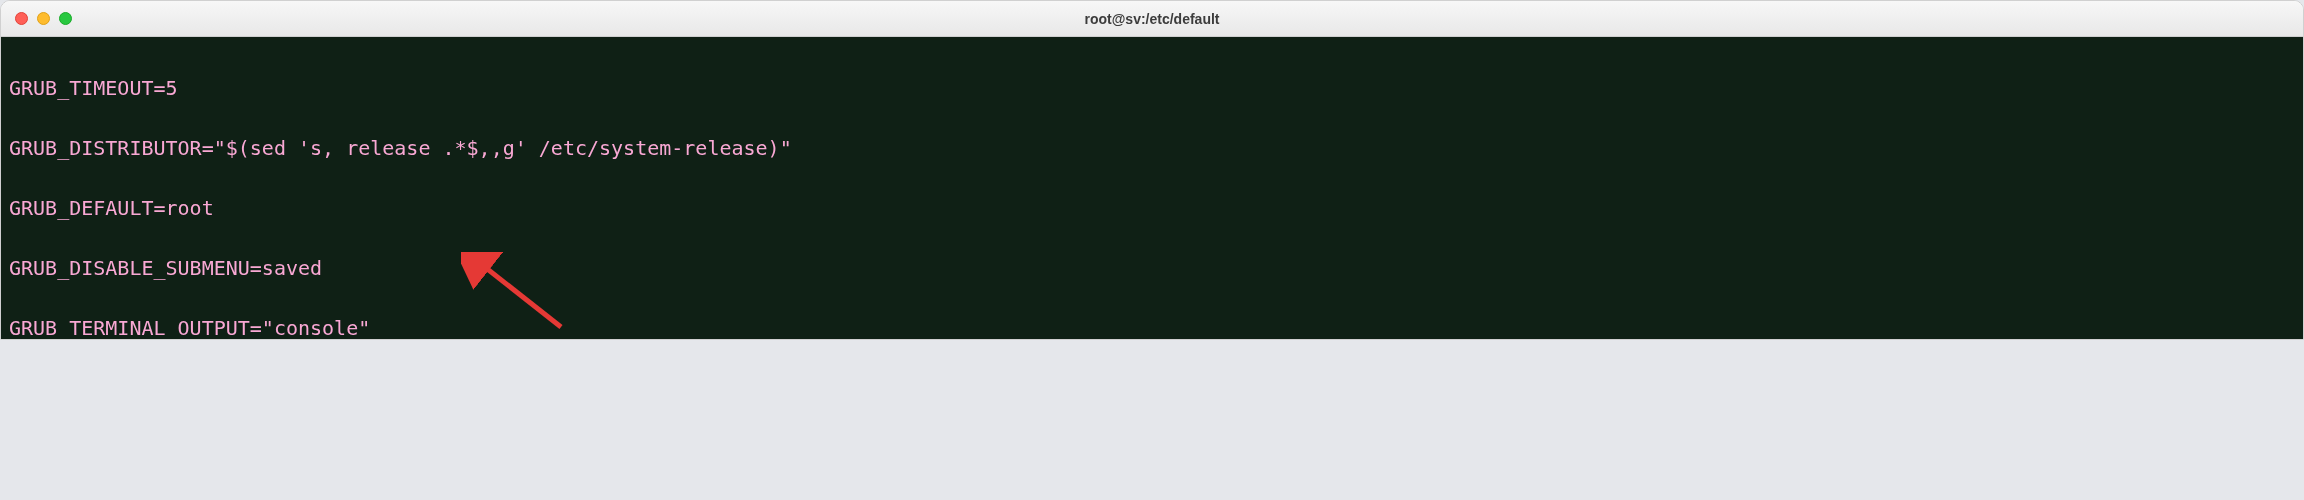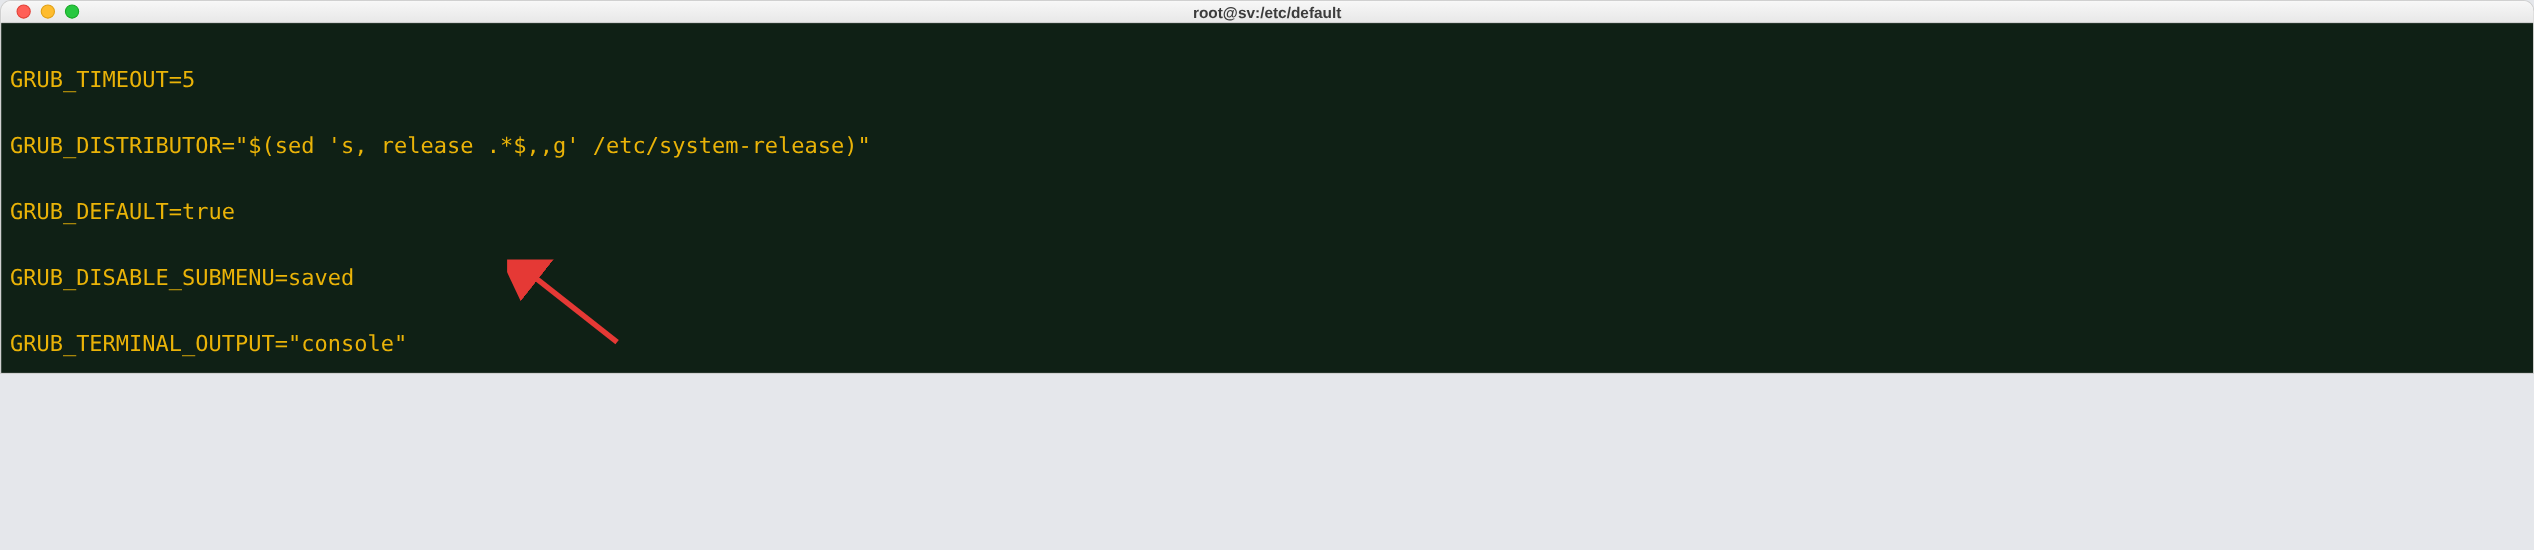--- a/index.html
+++ b/index.html
@@ -21,21 +21,21 @@
       height: 340px;
       background: #fff;
       border-radius: 10px 10px 0 0;
       overflow: hidden;
       border: 1px solid #d0d0d0;
       display: flex;
       flex-direction: column;
     }
 
     .titlebar {
-      height: 20px;
+      height: 36px;
       background: linear-gradient(#f7f7f7, #e8e8e8);
       border-bottom: 1px solid #cfcfcf;
       display: flex;
       align-items: center;
       position: relative;
       flex: 0 0 auto;
     }
 
     .traffic {
       display: flex;
@@ -60,21 +60,21 @@
       text-align: center;
       font-size: 14px;
       font-weight: 600;
       color: #3c3c3c;
       pointer-events: none;
     }
 
     .terminal {
       flex: 1;
       background: #0f2015;
-      color: #eab308;
+      color: #f9a8d4;
       font-family: "Menlo", "Monaco", "Consolas", monospace;
       font-size: 20px;
       line-height: 30px;
       padding: 6px 8px 6px 8px;
       white-space: pre;
       overflow: hidden;
       position: relative;
     }
 
     .line {
@@ -97,21 +97,21 @@
       <div class="dot red"></div>
       <div class="dot yellow"></div>
       <div class="dot green"></div>
     </div>
     <div class="title">root@sv:/etc/default</div>
   </div>
 
   <div class="terminal">
 <span class="line"><span>GRUB_TIMEOUT=5</span></span>
 <span class="line"><span>GRUB_DISTRIBUTOR="$(sed 's, release .*$,,g' /etc/system-release)"</span></span>
-<span class="line"><span>GRUB_DEFAULT=true</span></span>
+<span class="line"><span>GRUB_DEFAULT=root</span></span>
 <span class="line"><span>GRUB_DISABLE_SUBMENU=saved</span></span>
 <span class="line"><span>GRUB_TERMINAL_OUTPUT="console"</span></span>
 
 
 
 
 
     <svg class="arrow" width="120" height="90" viewBox="0 0 120 90">
       <defs>
         <marker id="ah" markerWidth="10" markerHeight="10" refX="2" refY="5" orient="auto">

